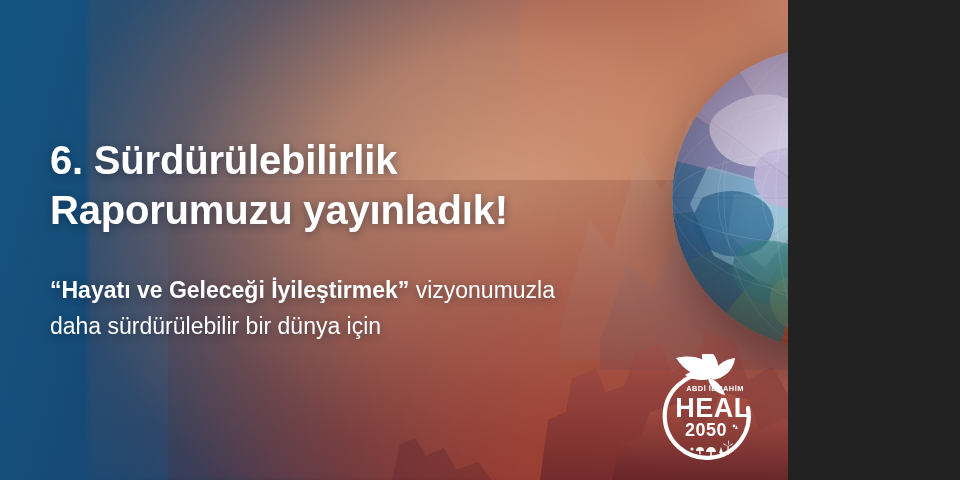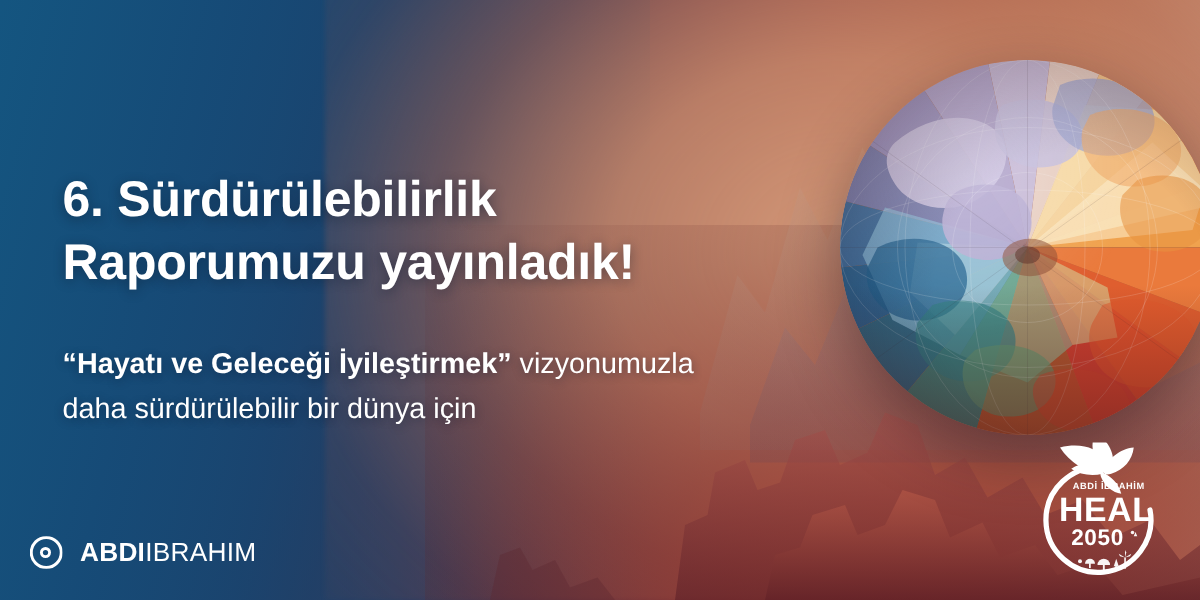--- a/index.html
+++ b/index.html
@@ -5,21 +5,21 @@
 <style>
   html, body {
     margin: 0;
     padding: 0;
     background: #222;
   }
   * { box-sizing: border-box; }
 
   .banner {
     position: relative;
-    width: 960px;
+    width: 788px;
     height: 480px;
     overflow: hidden;
     font-family: "Liberation Sans", "DejaVu Sans", sans-serif;
     background: #1d4f74;
   }
 
   
   .bg-base {
     position: absolute;
     inset: 0;
@@ -300,29 +300,20 @@
   <h1 class="headline">
     <span class="hl-line">6. Sürdürülebilirlik</span>
     <span class="hl-line">Raporumuzu yayınladık!</span>
   </h1>
 
   <p class="subcopy">
     <span class="sc-line"><span class="quote">“Hayatı ve Geleceği İyileştirmek”</span><span> vizyonumuzla</span></span>
     <span class="sc-line">daha sürdürülebilir bir dünya için</span>
   </p>
 
-  <div class="corp-logo">
-    <svg class="corp-mark" viewBox="0 0 26 26" xmlns="http://www.w3.org/2000/svg" aria-hidden="true">
-      <circle cx="13" cy="13" r="12" fill="none" stroke="#ffffff" stroke-width="2.4"></circle>
-      <path d="M13 5.6 a7.4 7.4 0 0 1 0 14.8 a5.6 5.6 0 0 0 0 -14.8 Z" fill="#ffffff"></path>
-      <circle cx="12.4" cy="13" r="4.4" fill="#ffffff"></circle>
-      <circle cx="12.4" cy="13" r="2.1" fill="#154b78"></circle>
-    </svg>
-    <span class="corp-word"><span class="w-bold">ABDI</span><span class="w-light">IBRAHIM</span></span>
-  </div>
 
   <div class="heal-badge">
     <svg viewBox="0 0 126 112" xmlns="http://www.w3.org/2000/svg" aria-hidden="true">
 
       <path d="M70 20 A42 42 0 1 0 108 54" fill="none" stroke="#ffffff" stroke-width="4.2" stroke-linecap="round"></path>
 
       <g fill="#ffffff">
         <path d="M69 24 C56 24 44 16 36 4 C52 0 66 4 72 14 C74 18 73 23 69 24 Z"></path>
         <path d="M70 23 C62 14 60 2 64 -8 C74 -2 80 8 78 18 C77 22 73 25 70 23 Z"></path>
         <path d="M71 23 C74 13 84 5 95 4 C94 14 87 22 77 25 C74 26 71 26 71 23 Z"></path>

